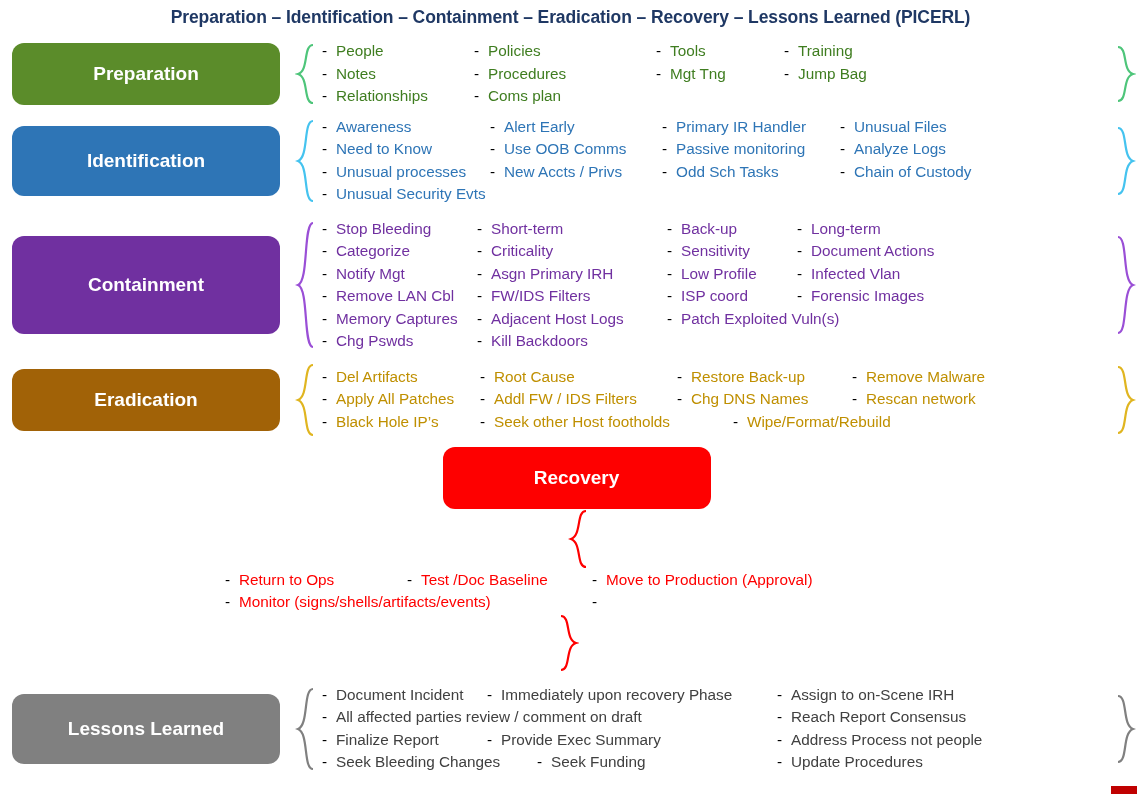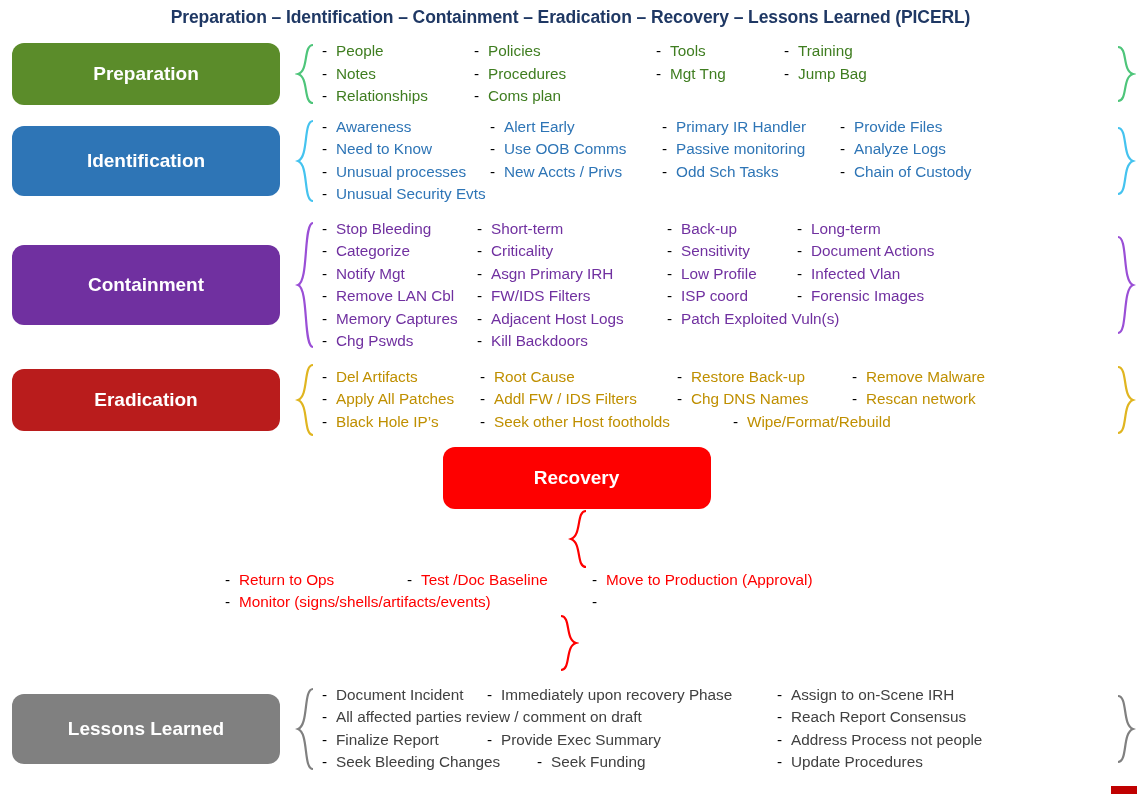--- a/index.html
+++ b/index.html
@@ -73,21 +73,21 @@
     white-space: nowrap;
   }
   .dash {
     width: 14px;
     min-width: 14px;
     display: inline-block;
   }
   
   .row-prep .phase-label { height: 62px; }
   .row-iden .phase-label { height: 70px; }
-  .row-cont .phase-label { height: 80px; }
+  .row-cont .phase-label { height: 98px; }
   .row-erad .phase-label { height: 62px; }
   .row-reco .phase-label { height: 62px; }
   .row-less .phase-label { height: 70px; }
 
   .row-prep { margin-bottom: 8px; }
   .row-iden { margin-bottom: 12px; }
   .row-cont { margin-bottom: 10px; }
   .row-erad { margin-bottom: 10px; }
   .row-reco { margin-bottom: 12px; flex-direction: column; }
 
@@ -186,21 +186,21 @@
         <span class="cell" style="width:172px">
             <span class="dash">-</span>
             <span style="color:#2e75b6">Alert Early</span>
           </span>
         <span class="cell" style="width:178px">
             <span class="dash">-</span>
             <span style="color:#2e75b6">Primary IR Handler</span>
           </span>
         <span class="cell" style="width:150px">
             <span class="dash">-</span>
-            <span style="color:#2e75b6">Provide Files</span>
+            <span style="color:#2e75b6">Unusual Files</span>
           </span>
       </div>
       <div class="item-line">
         <span class="cell" style="width:168px">
             <span class="dash">-</span>
             <span style="color:#2e75b6">Need to Know</span>
           </span>
         <span class="cell" style="width:172px">
             <span class="dash">-</span>
             <span style="color:#2e75b6">Use OOB Comms</span>
@@ -352,21 +352,21 @@
       </div>
     </div>
     <div class="brace right">
       <svg class="brace-svg" width="20" height="100" viewBox="0 0 20 100">
           <path d="M2 2 C12 2 6 46 17 50 C6 54 12 98 2 98" fill="none" stroke="#9a4fd6" stroke-width="2.2"></path>
         </svg>
     </div>
   </div>
 
   <div class="phase-row row-erad">
-    <div class="phase-label" style="background:#b91c1c">Eradication</div>
+    <div class="phase-label" style="background:#a16207">Eradication</div>
     <div class="brace">
       <svg class="brace-svg" width="20" height="74" viewBox="0 0 20 74">
           <path d="M18 2 C8 2 14 33 3 37 C14 41 8 72 18 72" fill="none" stroke="#e0b520" stroke-width="2.2"></path>
         </svg>
     </div>
     <div class="items">
       <div class="item-line">
         <span class="cell" style="width:158px">
             <span class="dash">-</span>
             <span style="color:#bf8f00">Del Artifacts</span>

